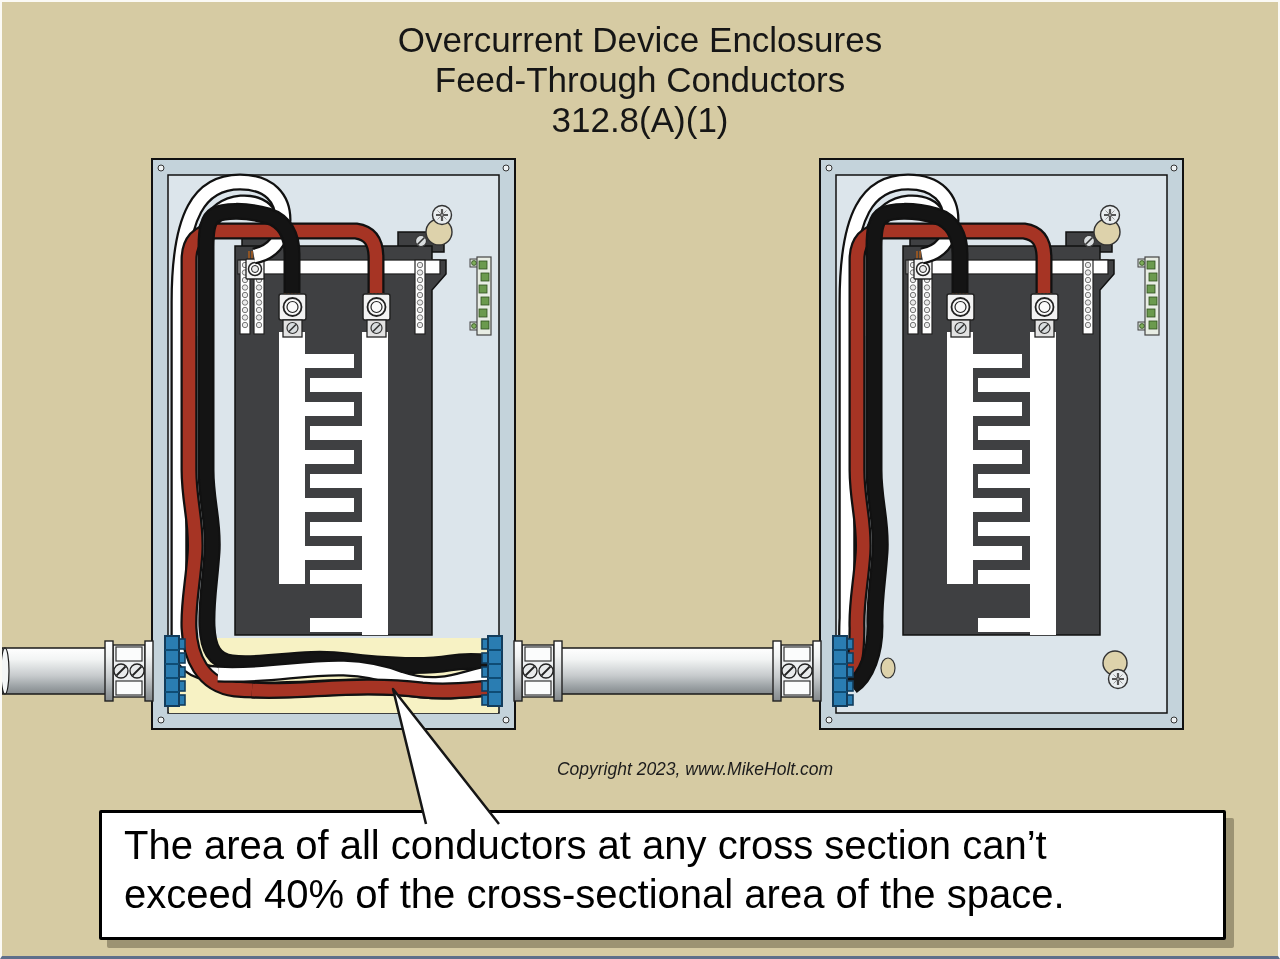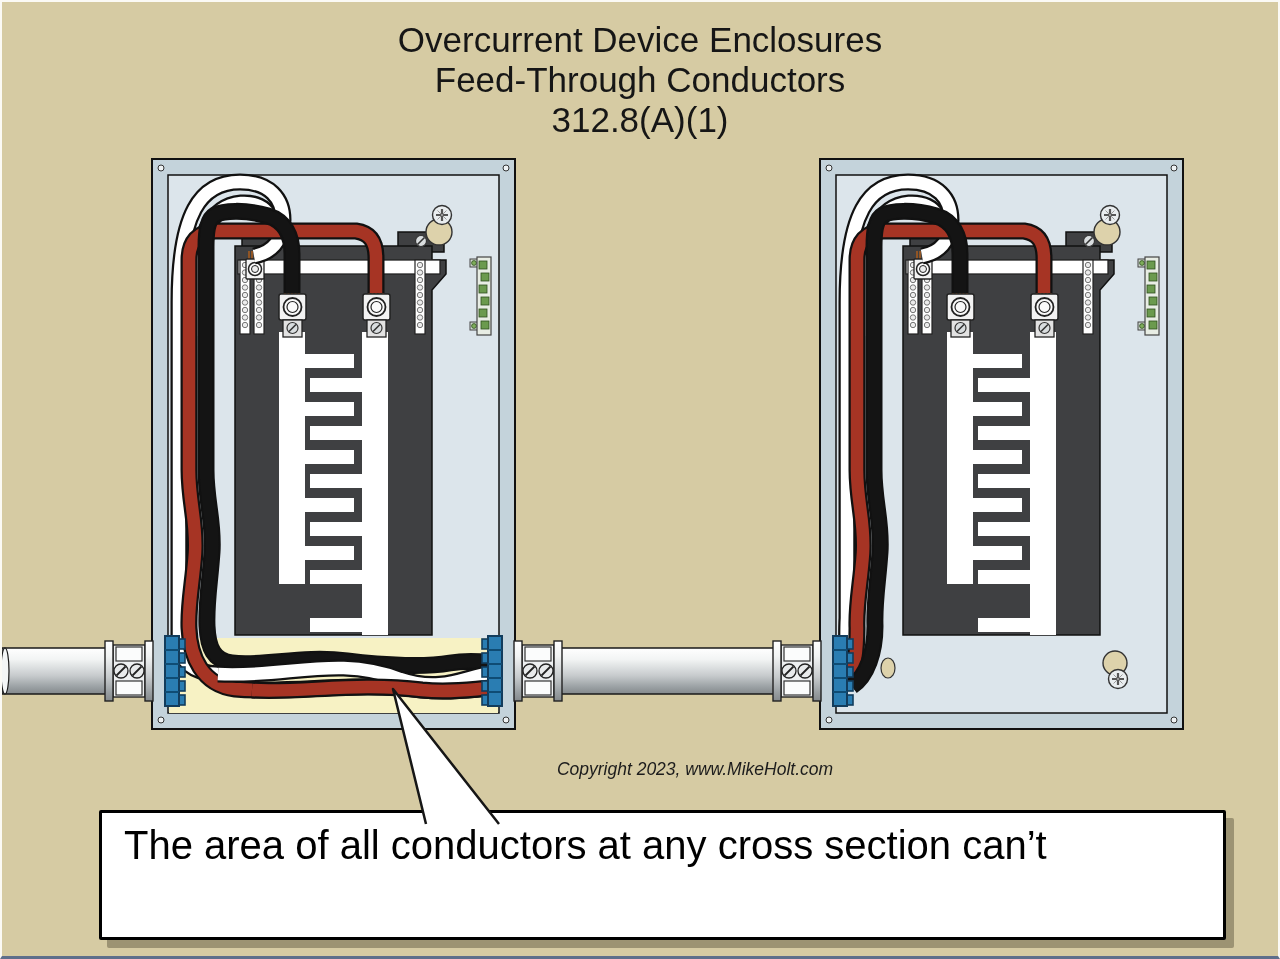--- a/index.html
+++ b/index.html
@@ -291,19 +291,20 @@
   <div class="title-block">
     <div>Overcurrent Device Enclosures</div>
     <div>Feed-Through Conductors</div>
     <div class="title-line3">312.8(A)(1)</div>
   </div>
 
   <div class="copyright">Copyright 2023, www.MikeHolt.com</div>
 
   <div class="callout-box">
     <div class="callout-text">The area of all conductors at any cross section can’t</div>
+    <div class="callout-text">exceed 40% of the cross-sectional area of the space.</div>
   </div>
 
   <svg class="tail-overlay" width="140" height="160" viewBox="370 670 140 160">
     <path d="M424,822 L391,687 L497,822" fill="#ffffff" stroke="#161616" stroke-width="2.5" stroke-linejoin="round"></path>
   </svg>
 
 </div>
 
 </body></html>

